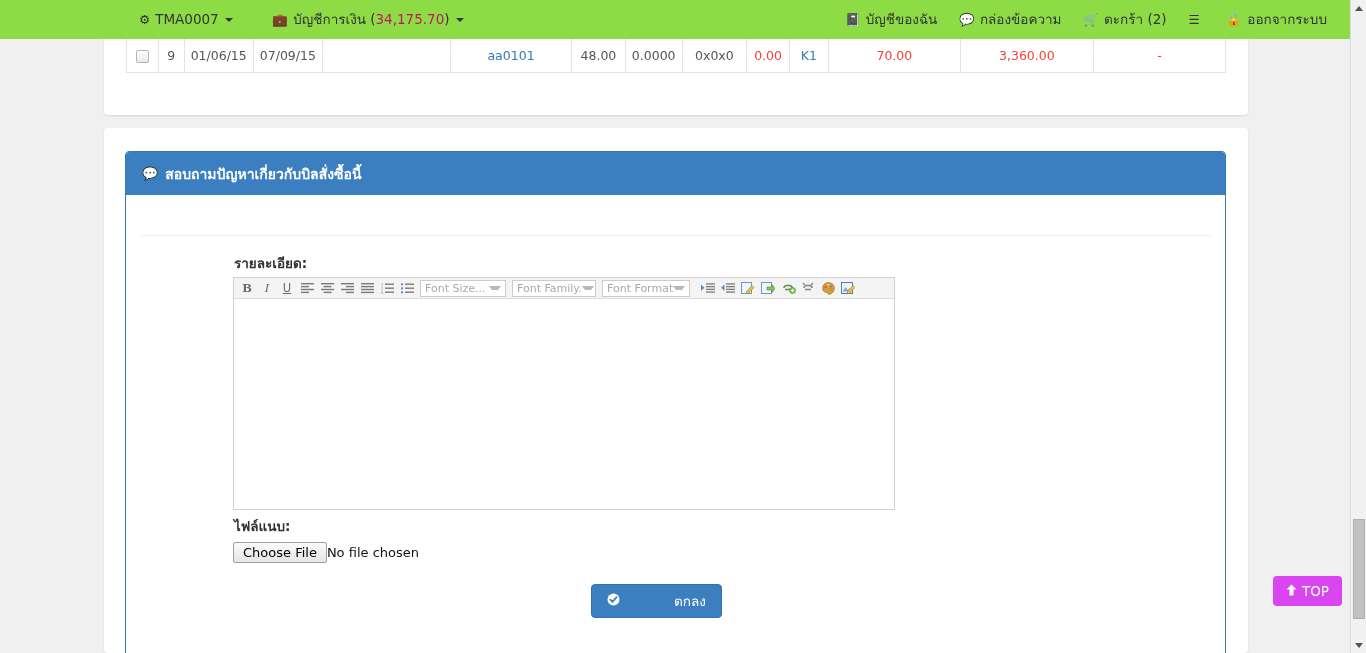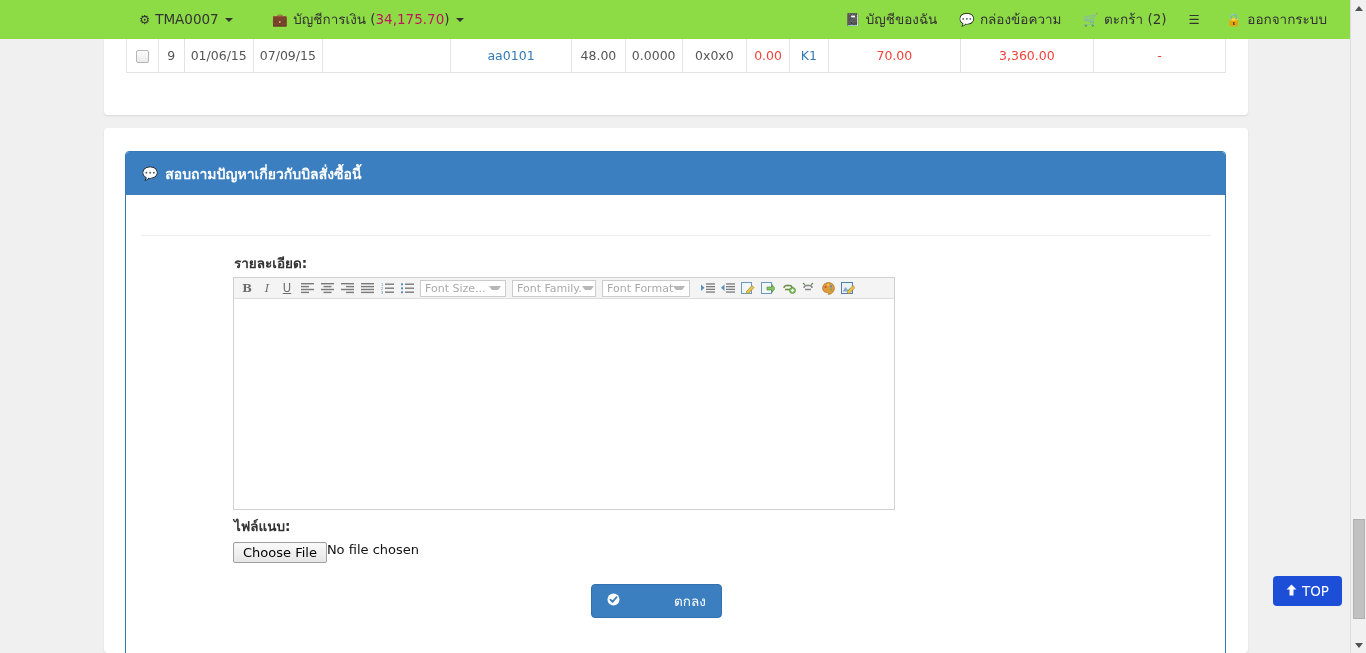--- a/index.html
+++ b/index.html
@@ -175,21 +175,21 @@
   .sel-size { width: 86px; }
   .sel-family { width: 84px; }
   .sel-format { width: 88px; }
   .tb-gap { width: 5px; }
   .editor-area { height: 210px; background: #fff; }
 
   
   .file-row {
     position: absolute;
     left: 107px; top: 347px;
-    display: flex; align-items: flex-start;
+    display: flex; align-items: center;
     font-size: 13px;
     color: #222;
   }
   .file-btn {
     border: 1px solid #a0a0a0;
     background: linear-gradient(#fafafa,#e6e6e6);
     border-radius: 2px;
     padding: 2px 9px;
     font-size: 13px;
     color: #000;
@@ -212,21 +212,21 @@
     padding: 0 15px;
     cursor: pointer;
     gap: 48px;
   }
   .btn-ok .ico { margin-right: 6px; font-size: 13px; }
 
   
   .top-btn {
     position: absolute;
     right: 24px; bottom: 47px;
-    background: #1d4ed8;
+    background: #d946ef;
     border-radius: 4px;
     color: #fff;
     font-size: 13.5px;
     height: 30px;
     display: flex; align-items: center;
     padding: 0 13px;
     cursor: pointer;
     z-index: 40;
     text-align: right;
   }

